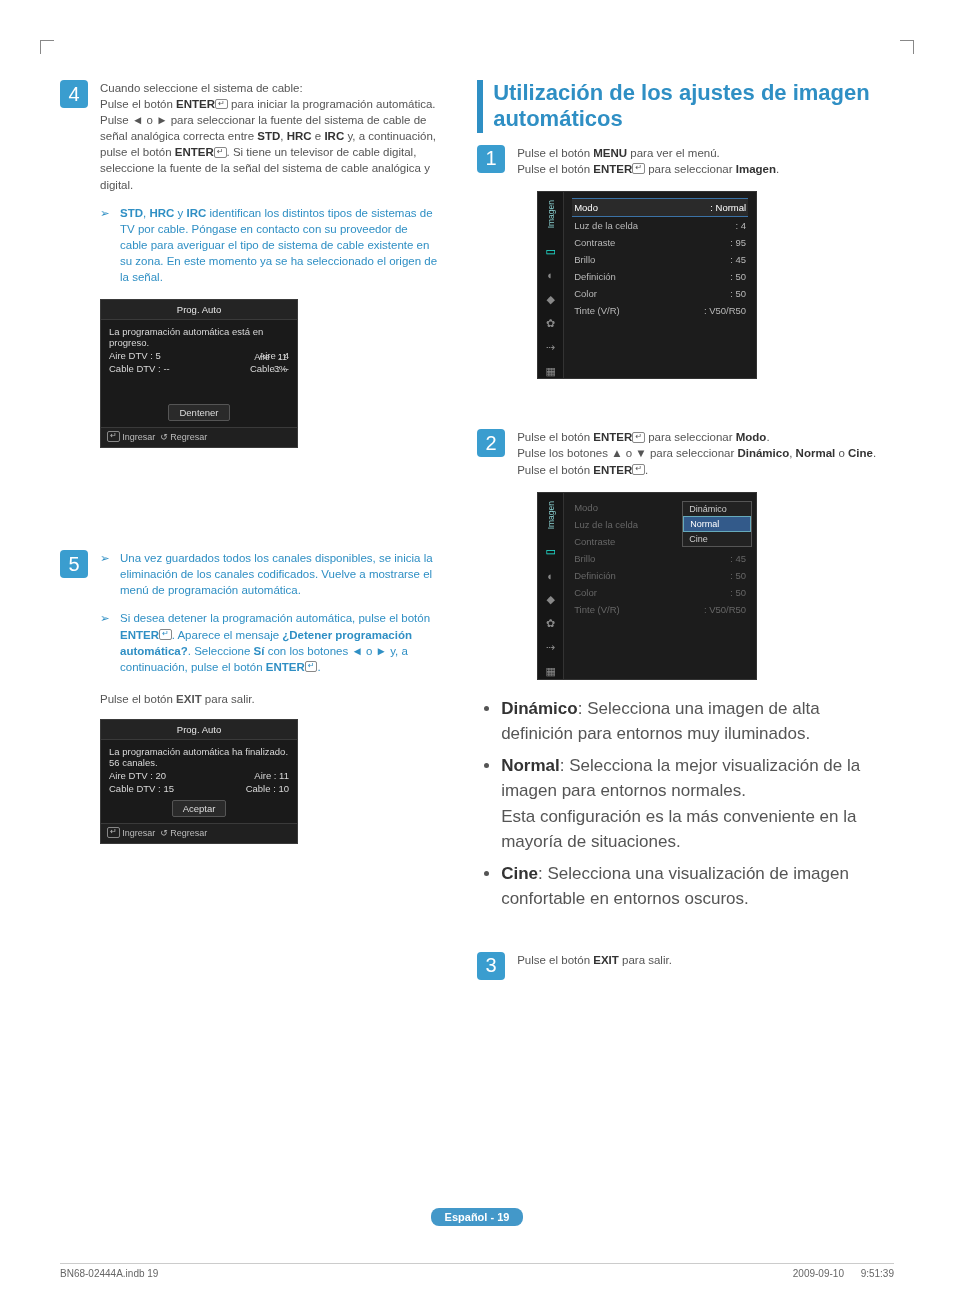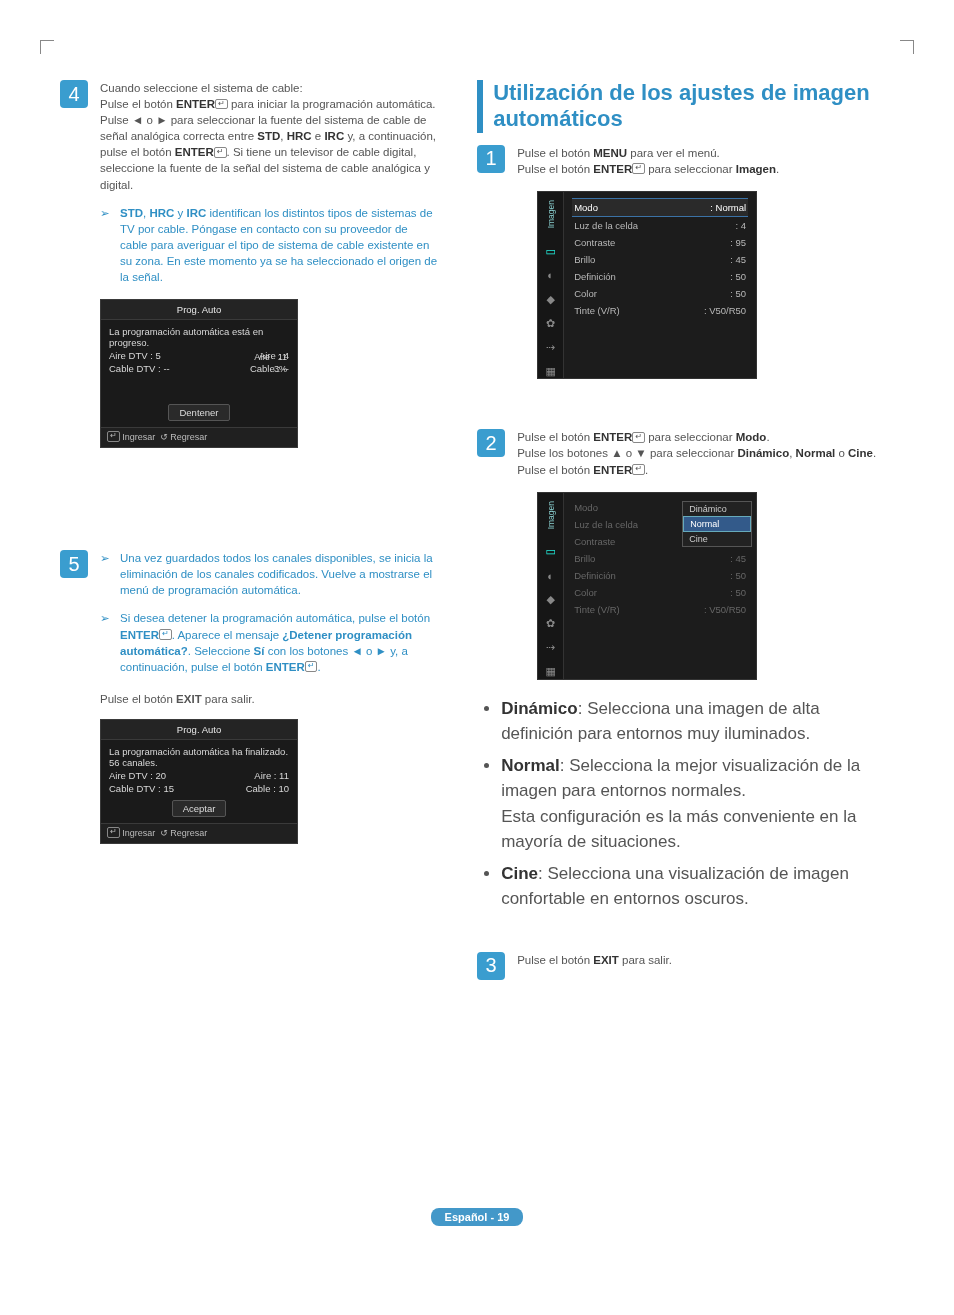--- a/index.html
+++ b/index.html
@@ -418,13 +418,17 @@
         </div>
       </div>
 
     </div>
   </div>
 
   <div class="page-badge-wrap">
     <span class="page-badge">Español - 19</span>
   </div>
 
+  <div class="footer-line">
+    <span>BN68-02444A.indb   19</span>
+    <span>2009-09-10      9:51:39</span>
+  </div>
 </div>
 
 </body></html>

